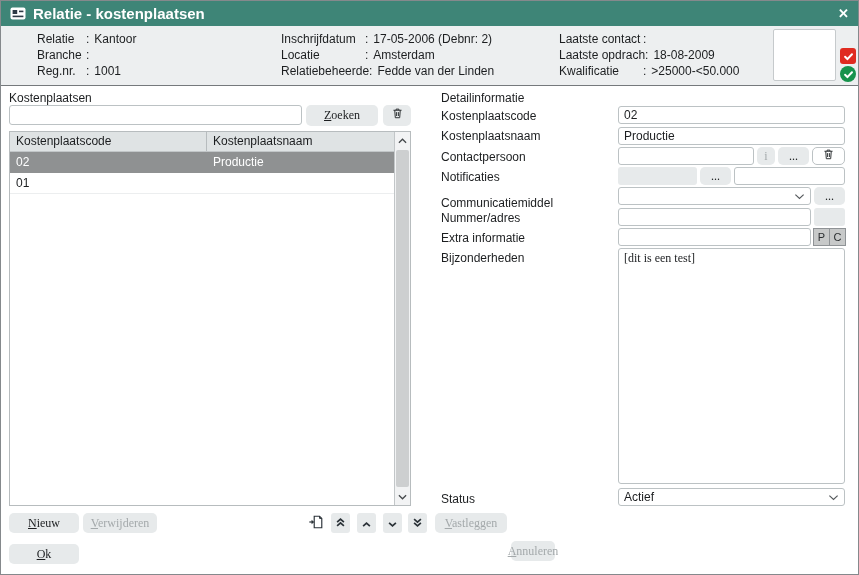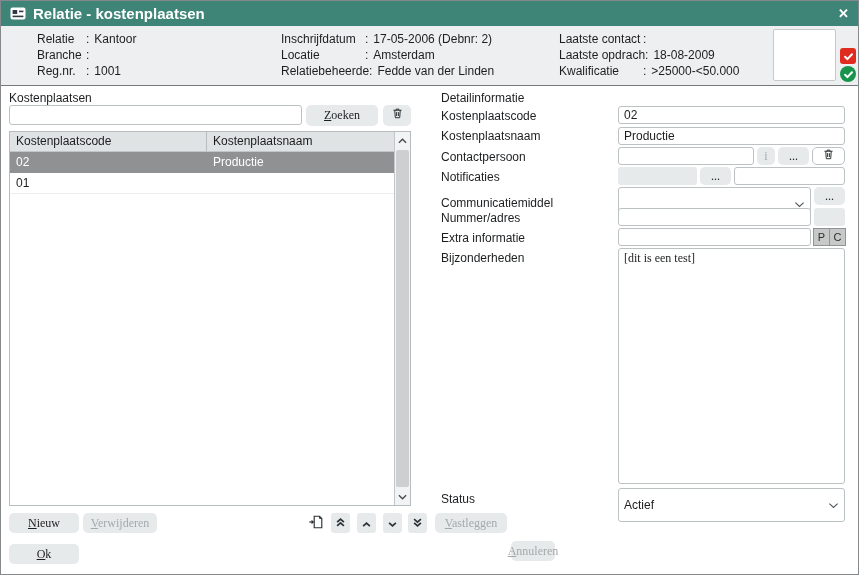--- a/index.html
+++ b/index.html
@@ -36,21 +36,21 @@
     font-family:"Liberation Sans",sans-serif;font-size:12px;color:#1c1e20;
     padding:0 5px;box-sizing:border-box;height:18px;outline:none;}
   .btn{position:absolute;background:#e7eaeb;border:none;border-radius:5px;
     font-family:Liberation Serif, serif;font-size:12px;color:#1c1e20;
     display:flex;align-items:center;justify-content:center;cursor:pointer;box-sizing:border-box;}
   .btn.disabled{color:#a4a9ab;cursor:default;}
   .akey{display:inline-block;}
   .akey::first-letter{text-decoration:underline;}
   .selbox{position:absolute;border:1px solid #bcc2c4;border-radius:3px;background:#fff;
     font-size:12px;box-sizing:border-box;height:18px;display:flex;align-items:center;
-    padding:16px 5px;cursor:pointer;}
+    padding:0 5px;cursor:pointer;}
   .selbox .selval{flex:1;}
   .grayfield{position:absolute;background:#e7eaeb;border-radius:3px;box-sizing:border-box;height:18px;}
   .pcbtn{position:absolute;width:17px;height:18px;background:#c7c9c9;border:1px solid #8f9396;
     box-sizing:border-box;font-size:11px;color:#2b2f31;display:flex;align-items:center;
     justify-content:center;cursor:pointer;}
 
   
   .table{position:absolute;left:8px;top:130px;width:402px;height:375px;
     border:1px solid #b7bcbe;box-sizing:border-box;background:#fff;}
   .thead{position:absolute;left:0;top:0;right:16px;height:20px;background:#dfe3e4;

